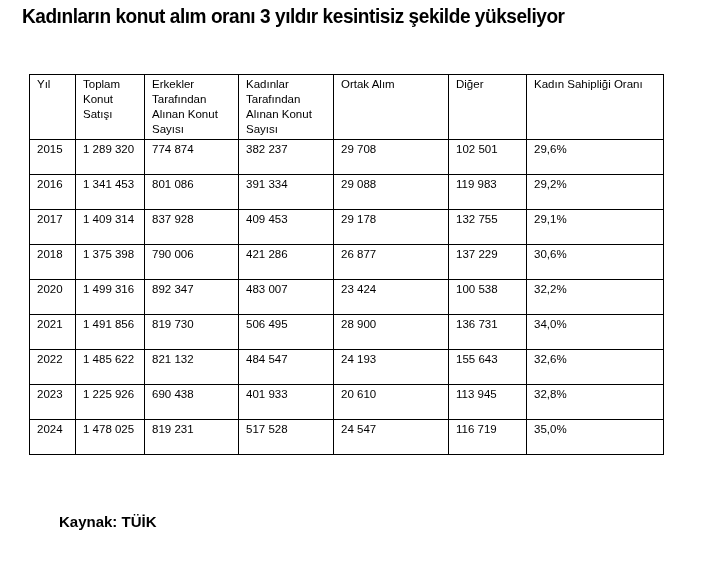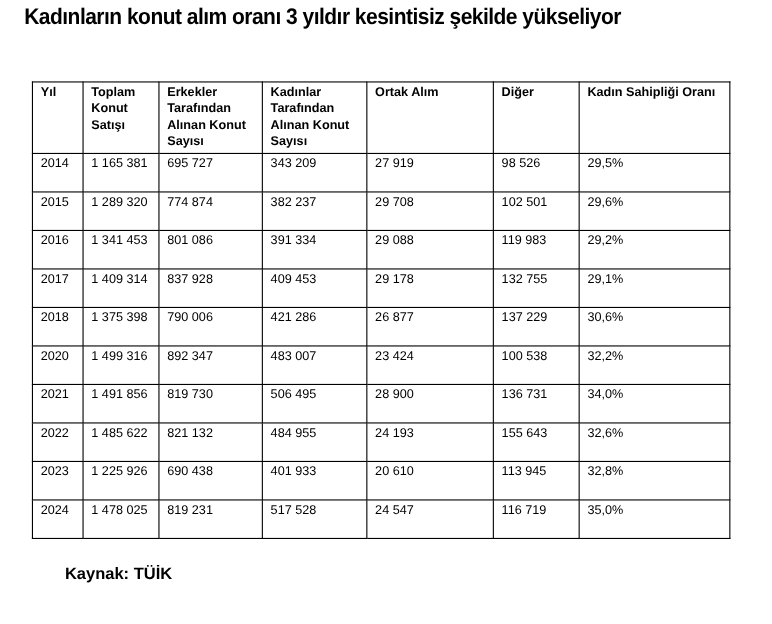--- a/index.html
+++ b/index.html
@@ -1,20 +1,20 @@
 <!DOCTYPE html>
 <html><head>
   <meta charset="utf-8">
   <style>
     html, body { margin: 0; padding: 0; background: #ffffff; }
     body { width: 702px; height: 567px; position: relative; overflow: hidden; font-family: "Liberation Sans", sans-serif; color: #000; }
     .title { position: absolute; left: 22px; top: 4px; font-size: 20.5px; font-weight: bold; letter-spacing: -0.5px; white-space: nowrap; transform: scaleX(0.93); transform-origin: left top; }
     table.data { position: absolute; left: 29px; top: 74px; border-collapse: collapse; table-layout: fixed; width: 634px; }
     table.data th, table.data td { border: 1.5px solid #000; vertical-align: top; font-size: 11.5px; padding: 2px 7px; text-align: left; }
-    table.data th { font-weight: bold; height: 57px; line-height: 15px; }
+    table.data th { font-weight: normal; height: 57px; line-height: 15px; }
     table.data td { height: 30px; line-height: 14px; padding-top: 2px; }
     .src { position: absolute; left: 29px; top: 513px; font-size: 15px; font-weight: bold; padding-left: 30px; }
   </style>
 </head>
 <body>
 
 <div class="title">Kadınların konut alım oranı 3 yıldır kesintisiz şekilde yükseliyor</div>
 
 <table class="data">
   <colgroup>
@@ -31,29 +31,20 @@
       <th>Yıl</th>
       <th>Toplam Konut Satışı</th>
       <th>Erkekler Tarafından Alınan Konut Sayısı</th>
       <th>Kadınlar Tarafından Alınan Konut Sayısı</th>
       <th>Ortak Alım</th>
       <th>Diğer</th>
       <th>Kadın Sahipliği Oranı</th>
     </tr>
   </thead>
   <tbody id="tbody">
-      <tr>
-        <td>2014</td>
-        <td>1 165 381</td>
-        <td>695 727</td>
-        <td>343 209</td>
-        <td>27 919</td>
-        <td>98 526</td>
-        <td>29,5%</td>
-      </tr>
       <tr>
         <td>2015</td>
         <td>1 289 320</td>
         <td>774 874</td>
         <td>382 237</td>
         <td>29 708</td>
         <td>102 501</td>
         <td>29,6%</td>
       </tr>
       <tr>
@@ -98,21 +89,21 @@
         <td>819 730</td>
         <td>506 495</td>
         <td>28 900</td>
         <td>136 731</td>
         <td>34,0%</td>
       </tr>
       <tr>
         <td>2022</td>
         <td>1 485 622</td>
         <td>821 132</td>
-        <td>484 955</td>
+        <td>484 547</td>
         <td>24 193</td>
         <td>155 643</td>
         <td>32,6%</td>
       </tr>
       <tr>
         <td>2023</td>
         <td>1 225 926</td>
         <td>690 438</td>
         <td>401 933</td>
         <td>20 610</td>

